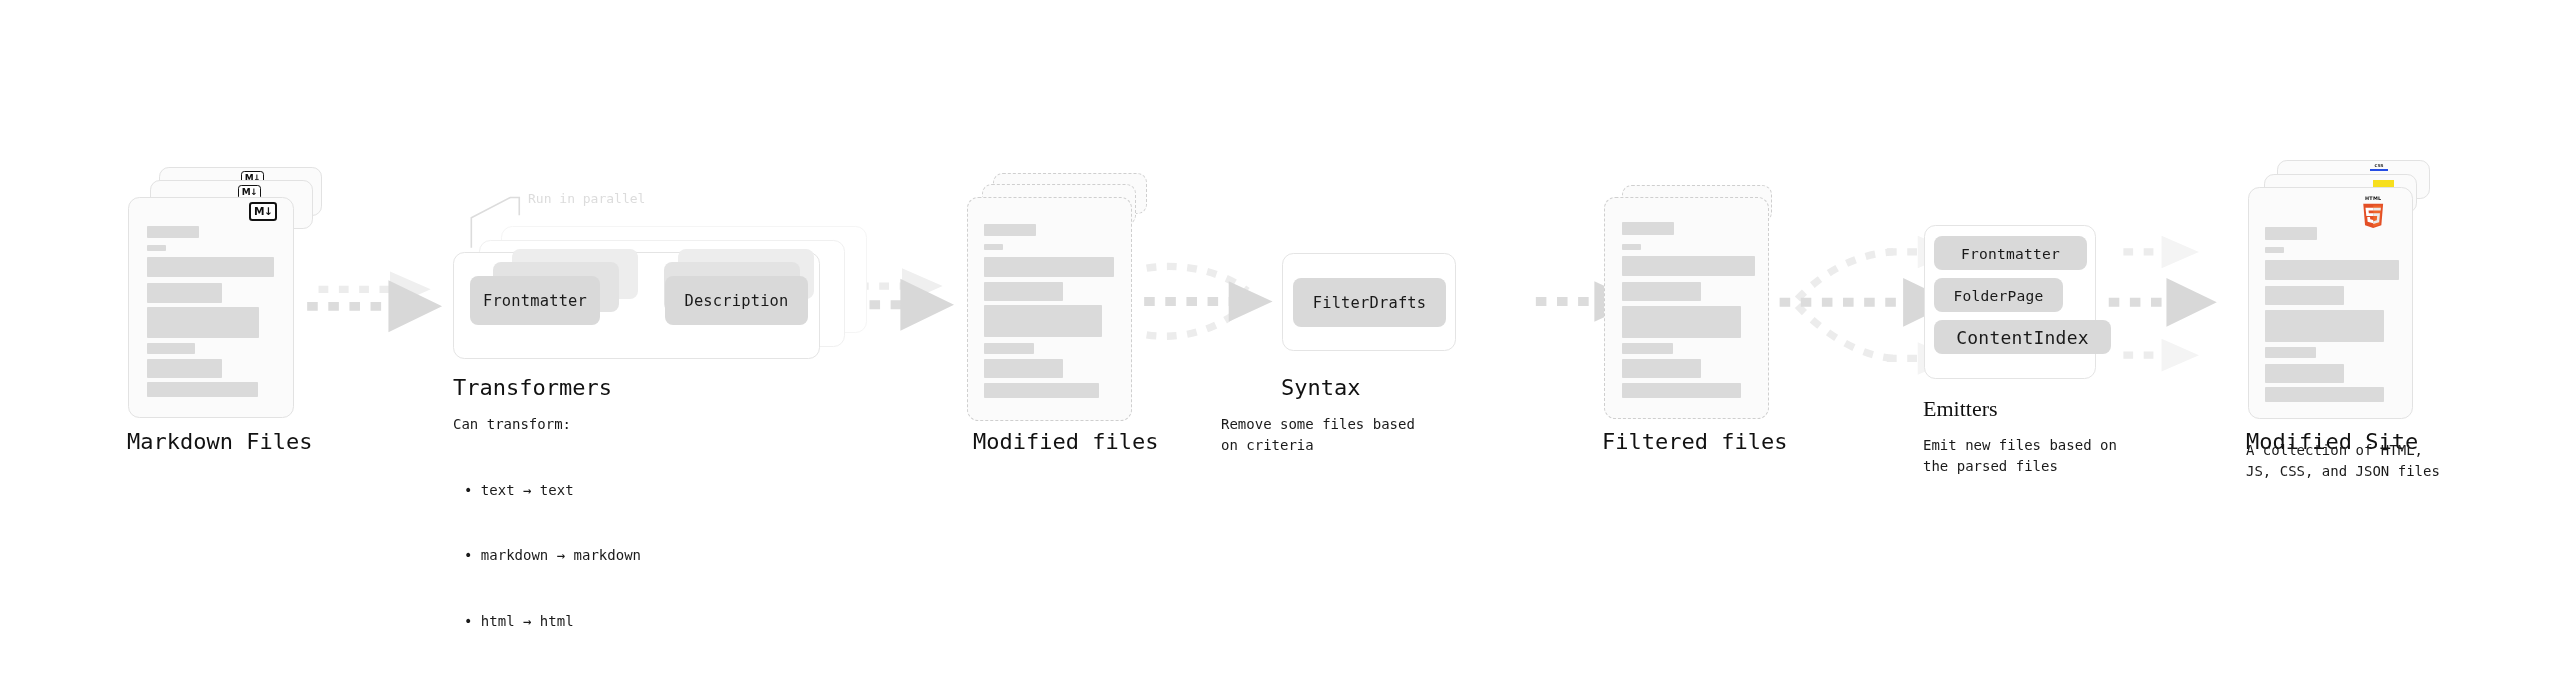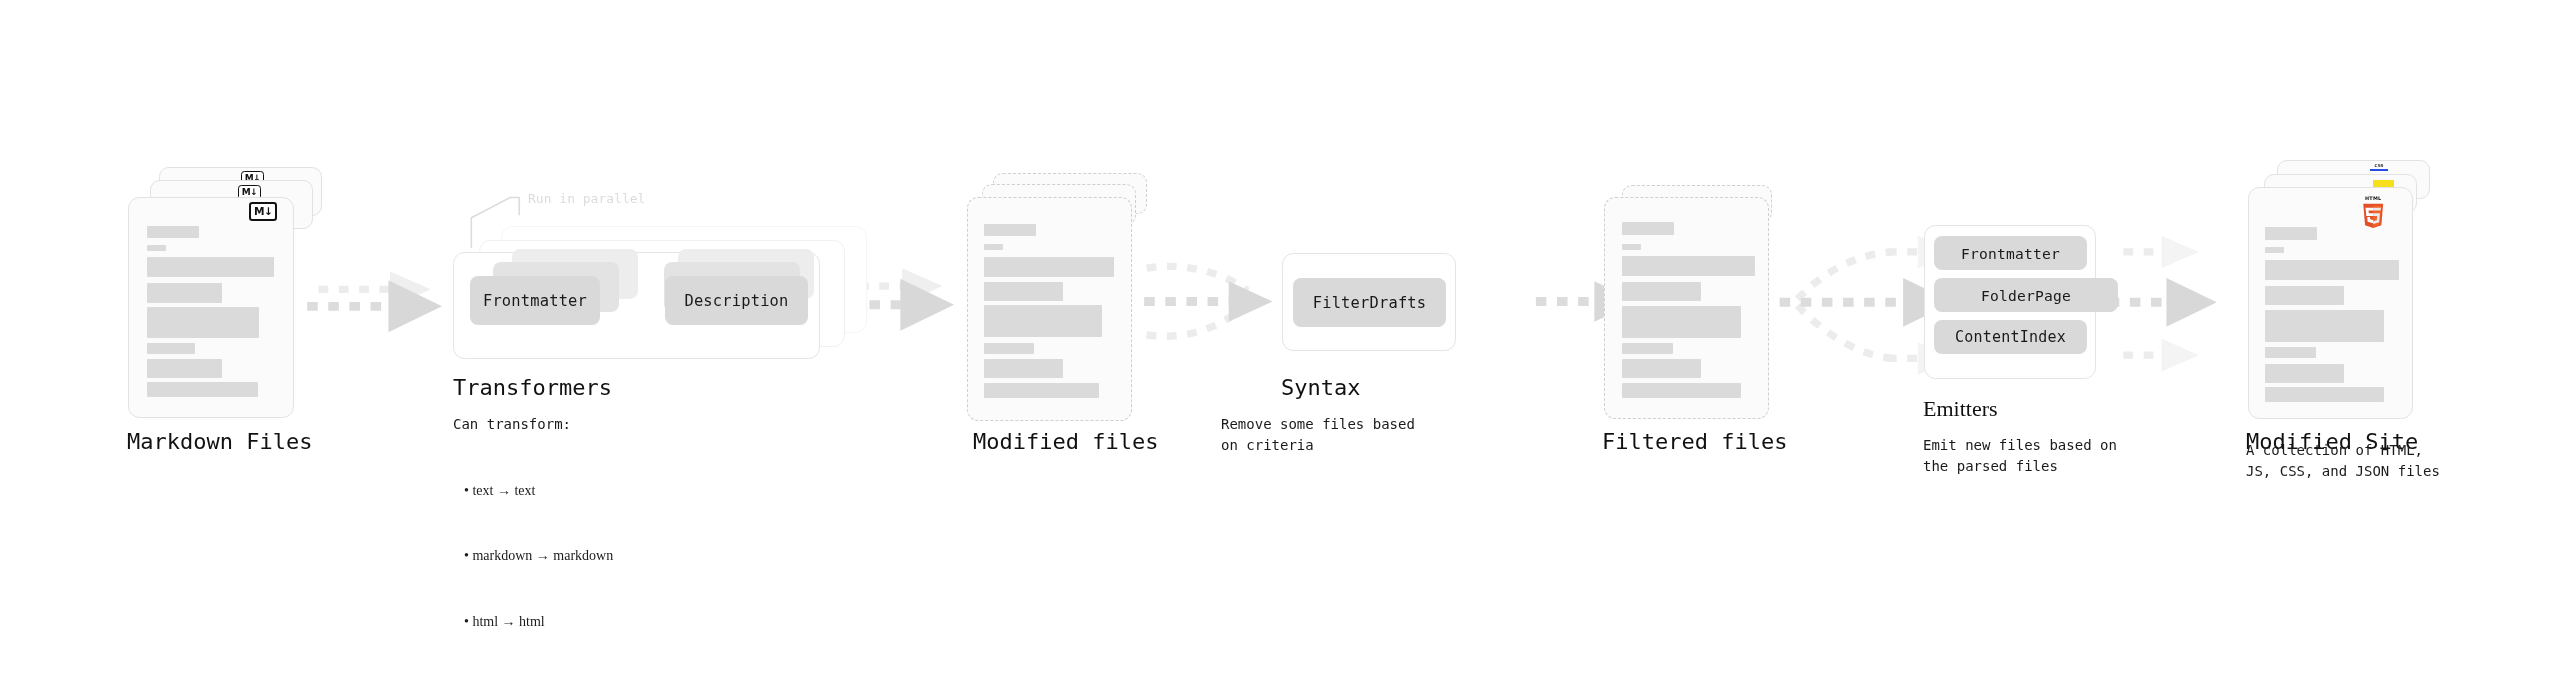--- a/index.html
+++ b/index.html
@@ -272,21 +272,21 @@
   <div class="pill ghost2" style="left:512px; top:249px; width:126px; height:50px;"></div>
   <div class="pill ghost1" style="left:493px; top:262px; width:126px; height:50px;"></div>
   <div class="pill ghost2" style="left:678px; top:249px; width:136px; height:50px;"></div>
   <div class="pill ghost1" style="left:664px; top:262px; width:136px; height:50px;"></div>
 
   <div class="pill" style="left:470px; top:276px; width:130px; height:49px;">Frontmatter</div>
   <div class="pill" style="left:665px; top:276px; width:143px; height:49px;">Description</div>
 
   <div class="caption-title" style="left:453px; top:375px;">Transformers</div>
   <div class="caption-sub" style="left:453px; top:414px;">Can transform:</div>
-  <div class="caption-sub bullets" style="left:464px; top:437px;font-family:Liberation Serif, serif;">
+  <div class="caption-sub bullets" style="left:464px; top:437px;">
     <div>•&nbsp;<span>text → text</span></div>
     <div>•&nbsp;<span>markdown → markdown</span></div>
     <div>•&nbsp;<span>html → html</span></div>
   </div>
 
   <div class="doc-stack">
     <div class="doc-card ghost" style="left:993px; top:173px; width:154px; height:41px; border-radius:9.8px;"></div>
     <div class="doc-card ghost" style="left:982px; top:184px; width:154px; height:41px; border-radius:9.8px;"></div>
     <div class="doc-card ghost" style="left:967px; top:197px; width:165px; height:224px;">
       <div class="skel" style="left:16.3px; top:26px; width:52px; height:12.2px;"></div>
@@ -320,22 +320,22 @@
       <div class="skel" style="left:17px; top:145px; width:51px; height:10.6px;"></div>
       <div class="skel" style="left:17px; top:161px; width:79px; height:18.7px;"></div>
       <div class="skel" style="left:17px; top:185px; width:119px; height:15.4px;"></div>
     </div>
   </div>
 
   <div class="caption-title" style="left:1602px; top:429px;">Filtered files</div>
 
   <div class="proc-box" style="left:1924px; top:225px; width:172px; height:154px;"></div>
   <div class="pill" style="left:1934px; top:236px; width:153px; height:34px; font-size:14.6px;">Frontmatter</div>
-  <div class="pill" style="left:1934px; top:278px; width:184px; height:34px; font-size:14.6px;">FolderPage</div>
-  <div class="pill" style="left:1934px; top:320px; width:153px; height:34px; font-size:15px;">ContentIndex</div>
+  <div class="pill" style="left:1934px; top:278px; width:129px; height:34px; font-size:14.6px;">FolderPage</div>
+  <div class="pill" style="left:1934px; top:320px; width:177px; height:34px; font-size:18px;">ContentIndex</div>
 
   <div class="caption-title" style="left:1923px; top:396px;font-family:Liberation Serif, serif;">Emitters</div>
   <div class="caption-sub" style="left:1923px; top:435px;">Emit new files based on
 the parsed files</div>
 
   <div class="doc-stack">
     <div class="doc-card solid" style="left:2277px; top:160px; width:153px; height:39px; border-radius:9.8px;"></div>
     <div class="badge css-badge" style="left:2370px; top:164px;">
       <div class="css-txt">CSS</div>
       <div class="css-bar"></div>

